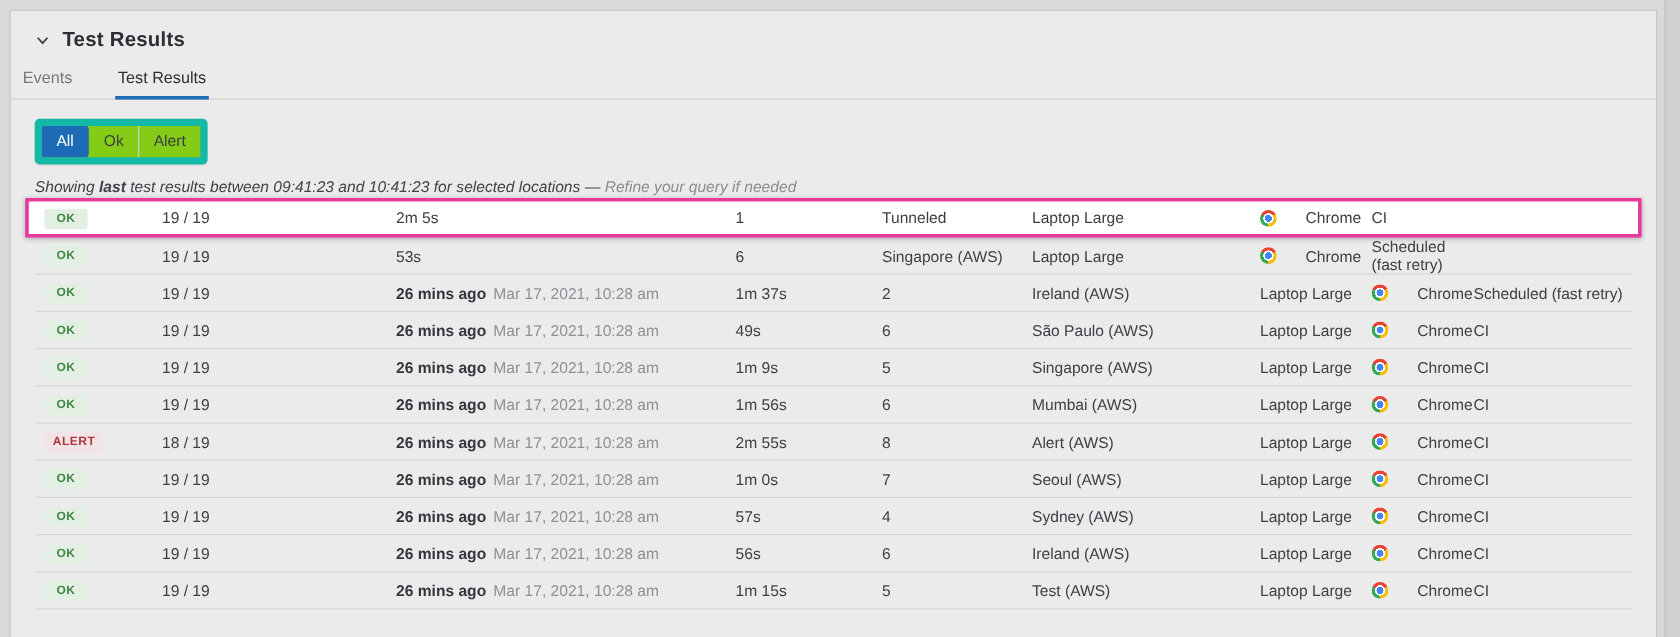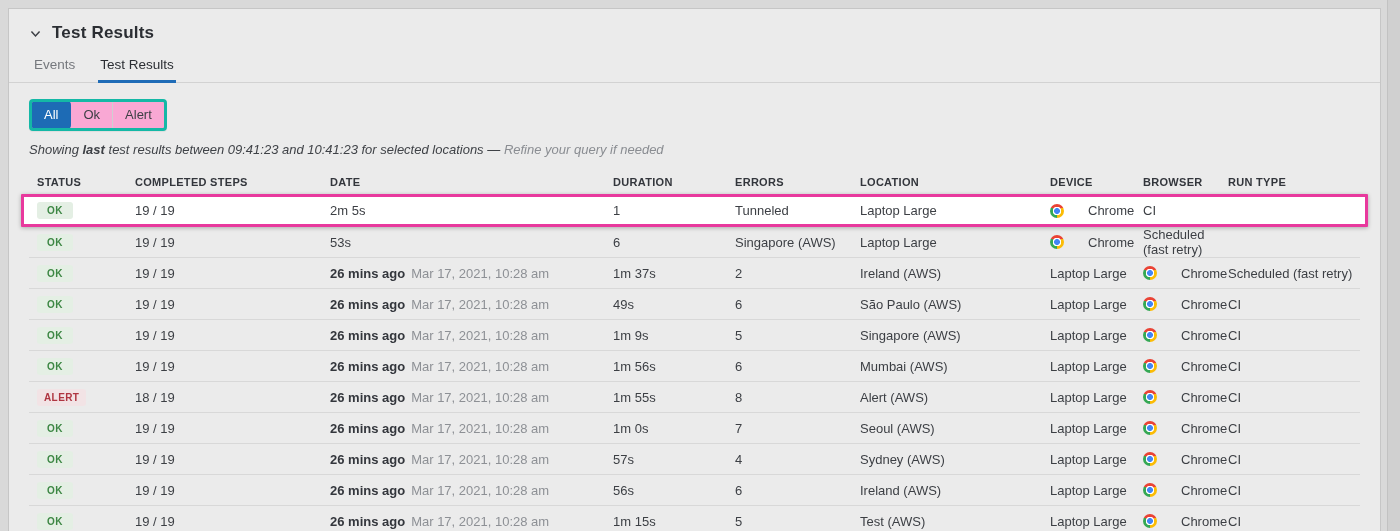--- a/index.html
+++ b/index.html
@@ -19,32 +19,32 @@
   .scrollbar-strip {
     position:absolute; right:0; top:0; bottom:0; width:13px;
     background:#d0d0d0; border-left:1px solid #c2c2c2;
   }
   
   .panel-title-row { display:flex; align-items:center; gap:10px; height:24px; }
   .collapse-chevron { display:inline-flex; cursor:pointer; }
   .panel-title { font-size:17px; font-weight:700; color:#2b2e33; letter-spacing:.2px; }
   
   .tabs {
-    display:flex; gap:21px; margin:10px -20px 0 -20px; padding:0 23px;
+    display:flex; gap:34px; margin:10px -20px 0 -20px; padding:0 8px;
     border-bottom:1px solid #d2d2d2;
   }
   .tab {
     font-size:13.5px; color:#75787d; padding:2px 2px 8px 2px; cursor:pointer;
     border-bottom:3px solid transparent; margin-bottom:-1px;
   }
   .tab.active { color:#2b2e33; border-bottom-color:#1f6cb7; }
   
   .filters {
     display:inline-flex; margin-top:16px;
-    border:3px solid #14b8a6; border-radius:4px; background:#f9a8d4;
+    border:6px solid #14b8a6; border-radius:4px; background:#84cc16;
     box-shadow:0 1px 1px rgba(0,0,0,.06); overflow:hidden;text-align:center;
   }
   .filter-btn {
     font-size:13px; color:#3c3f44; padding:5px 12px; cursor:pointer;
     border-right:1px solid #cfcfd1; background:transparent; line-height:16px;
   }
   .filter-btn:last-child { border-right:none; }
   .filter-btn.active {
     background:#1d6bb5; color:#fff; border-radius:4px;
     margin:-1px 0 -1px -1px; padding:6px 13px; border-right:none;
@@ -116,31 +116,20 @@
   </div>
 
   <div class="summary">
     <span>Showing</span>
     <b>last</b>
     <span>test results between 09:41:23 and 10:41:23 for selected locations</span>
     <span>—</span>
     <span class="refine-link">Refine your query if needed</span>
   </div>
 
-  <div class="grid-cols table-header">
-    <span class="th">Status</span>
-    <span class="th">Completed Steps</span>
-    <span class="th">Date</span>
-    <span class="th">Duration</span>
-    <span class="th">Errors</span>
-    <span class="th">Location</span>
-    <span class="th">Device</span>
-    <span class="th">Browser</span>
-    <span class="th">Run Type</span>
-  </div>
 
   <div class="table-body">
       <div class="grid-cols tr highlighted">
     <span class="cell-status"><span class="badge ok">OK</span></span>
     <span class="cell-steps">19 / 19</span>
     <span class="cell-duration">2m 5s</span>
     <span class="cell-errors">1</span>
     <span class="cell-location">Tunneled</span>
     <span class="cell-device">Laptop Large</span>
     <span class="cell-browser">
@@ -215,21 +204,21 @@
     <span class="cell-browser">
           <span class="chrome-icon"></span>
           <span>Chrome</span>
         </span>
     <span class="cell-runtype">CI</span>
   </div>
       <div class="grid-cols tr">
     <span class="cell-status"><span class="badge alert">ALERT</span></span>
     <span class="cell-steps">18 / 19</span>
     <span class="cell-date"><span class="rel">26 mins ago</span><span class="abs">Mar 17, 2021, 10:28 am</span></span>
-    <span class="cell-duration">1m 55s</span>
+    <span class="cell-duration">2m 55s</span>
     <span class="cell-errors">8</span>
     <span class="cell-location">Alert (AWS)</span>
     <span class="cell-device">Laptop Large</span>
     <span class="cell-browser">
           <span class="chrome-icon"></span>
           <span>Chrome</span>
         </span>
     <span class="cell-runtype">CI</span>
   </div>
       <div class="grid-cols tr">

